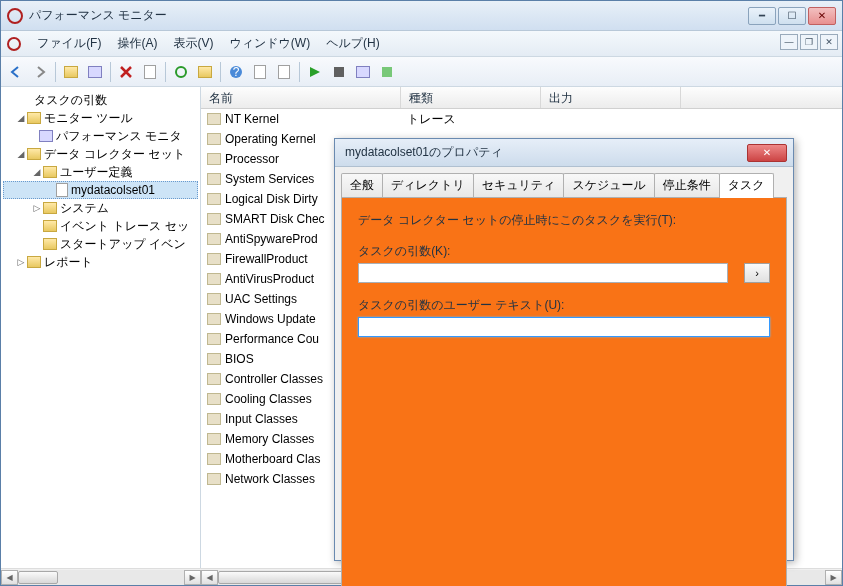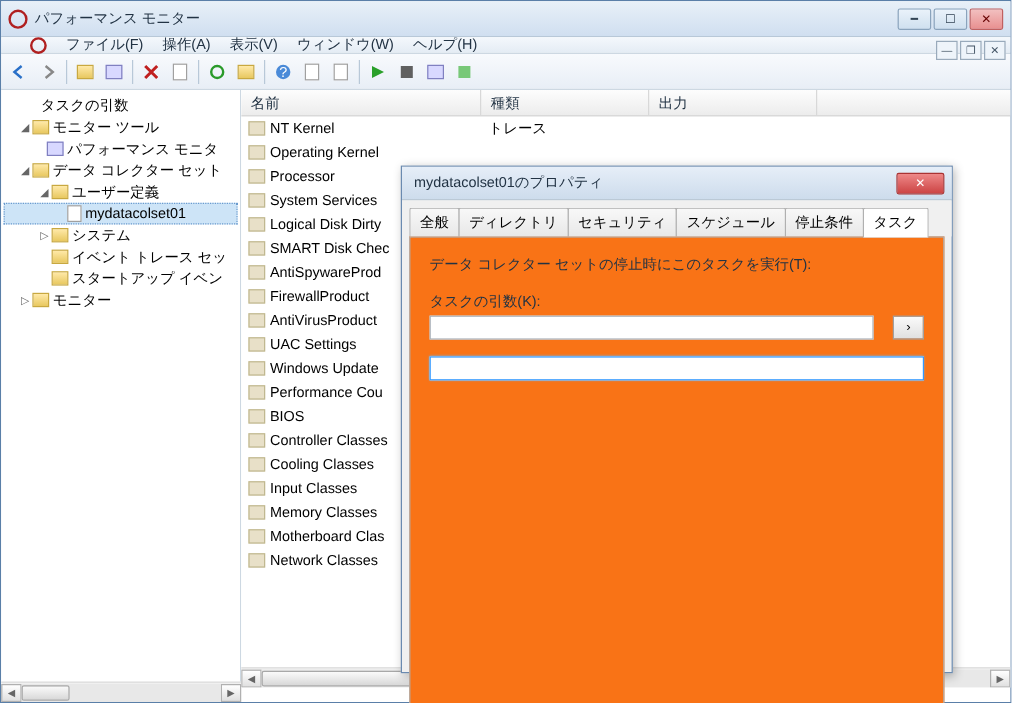--- a/index.html
+++ b/index.html
@@ -4,21 +4,21 @@
 <style>
 * { box-sizing: border-box; margin: 0; padding: 0; font-family: "Meiryo UI", "Segoe UI", sans-serif; font-size: 12px; }
 body { background: #fff; overflow: hidden; }
 .window { width: 843px; height: 586px; border: 1px solid #5a7fa8; background: #fff; position: relative; }
 .titlebar { height: 30px; background: linear-gradient(#e8f0f8,#d0dff0); display: flex; align-items: center; padding: 0 6px; border-bottom: 1px solid #b8c8d8; }
 .titlebar .app-icon { width: 16px; height: 16px; border: 2px solid #b02020; border-radius: 50%; margin-right: 6px; position: relative; }
 .titlebar .title { flex: 1; color: #234; }
 .win-btns { display: flex; gap: 2px; }
 .win-btn { width: 28px; height: 18px; border: 1px solid #8aa3bc; background: linear-gradient(#eaf2fa,#cfe0ef); border-radius: 2px; display: flex; align-items: center; justify-content: center; cursor: pointer; font-size: 10px; color: #345; }
 .close-btn { background: linear-gradient(#f2c0c0,#e89090); border-color: #c06060; color: #600; }
-.menubar { height: 14px; background: linear-gradient(#f4f8fc,#e4ecf4); display: flex; align-items: center; padding: 0 24px; border-bottom: 1px solid #cdd8e2; position: relative; }
+.menubar { height: 26px; background: linear-gradient(#f4f8fc,#e4ecf4); display: flex; align-items: center; padding: 0 6px; border-bottom: 1px solid #cdd8e2; position: relative; }
 .menubar .app-icon { width: 14px; height: 14px; border: 2px solid #b02020; border-radius: 50%; margin-right: 8px; }
 .menu-item { padding: 3px 8px; cursor: pointer; color: #234; }
 .mdi-btns { position: absolute; right: 4px; top: 3px; display: flex; gap: 2px; }
 .mdi-btn { width: 18px; height: 16px; border: 1px solid #9ab; background: #eef4fa; display:flex;align-items:center;justify-content:center;font-size:9px;color:#456;cursor:pointer; }
 .toolbar { height: 30px; background: linear-gradient(#f8fafd,#e8eef6); border-bottom: 1px solid #cdd8e2; display: flex; align-items: center; padding: 0 4px; gap: 2px; }
 .tool-btn { width: 22px; height: 22px; display:flex;align-items:center;justify-content:center;border:1px solid transparent;border-radius:2px;cursor:pointer; }
 .tool-sep { width: 1px; height: 20px; background: #b8c8d8; margin: 0 2px; }
 .content { display: flex; height: 498px; }
 .tree-panel { width: 200px; border-right: 1px solid #cdd8e2; overflow: auto; background: #fff; }
 .tree { padding: 4px 2px; }
@@ -204,21 +204,21 @@
             <span class="tree-icon i-folder"></span>
             <span>イベント トレース セッ</span>
           </div>
         <div class="tree-row" style="padding-left:40px">
             <span class="tree-icon i-folder"></span>
             <span>スタートアップ イベン</span>
           </div>
         <div class="tree-row" style="padding-left:12px">
             <span class="tw">▷</span>
             <span class="tree-icon i-folder"></span>
-            <span>モニター</span>
+            <span>レポート</span>
           </div>
       </div>
       <div style="position:absolute;bottom:0;left:0;width:200px">
           <div class="scrollbar-h">
             <div class="sb-btn">◀</div>
             <div class="sb-track">
               <div class="sb-thumb"></div>
             </div>
             <div class="sb-btn">▶</div>
           </div>
@@ -397,20 +397,21 @@
           <label class="form-label">データ コレクター セットの停止時にこのタスクを実行(T):</label>
         </div>
         <div class="form-row inline">
           <div style="flex:1">
             <label class="form-label">タスクの引数(K):</label>
             <input class="form-input" value="" style="">
           </div>
           <div class="browse-btn">›</div>
         </div>
         <div class="form-row">
+          <label class="form-label">タスクの引数のユーザー テキスト(U):</label>
           <input class="form-input focus" value="" style="">
         </div>
       </div>
       <div class="dlg-buttons">
         <button class="dlg-btn default">OK</button>
         <button class="dlg-btn">キャンセル</button>
         <button class="dlg-btn">適用(A)</button>
         <button class="dlg-btn">ヘルプ</button>
       </div>
     </div>

